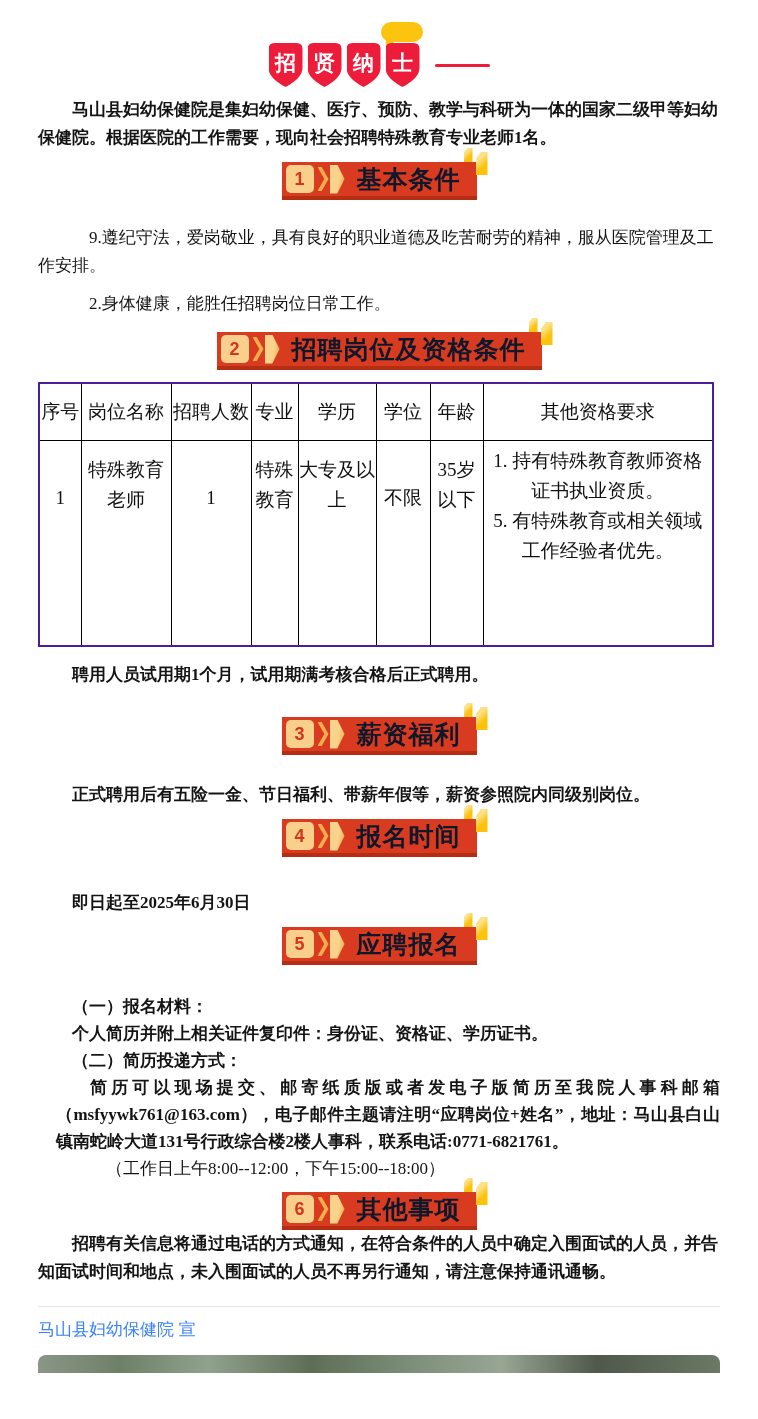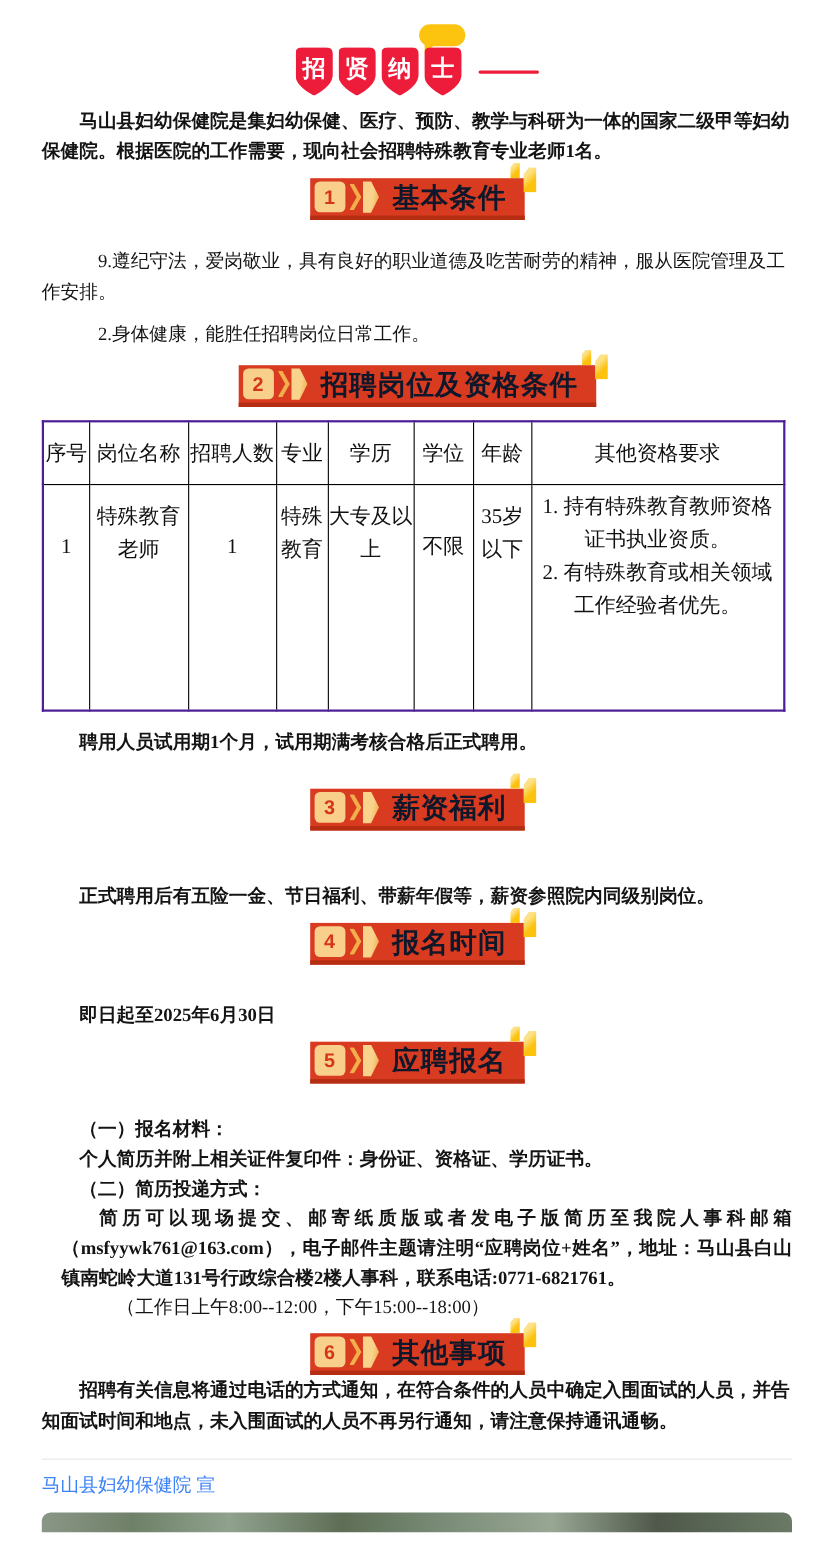--- a/index.html
+++ b/index.html
@@ -71,21 +71,21 @@
   }
   .quotes .q1 { width:9px; height:14px; margin-right:3px; }
   .quotes .q2 { width:12px; height:23px; margin-top:4px; }
 
   .b1 { margin-top:10px; } .b2 { margin-top:14px; }
   .b3 { margin-top:28px; } .b4 { margin-top:10px; }
   .b5 { margin-top:10px; } .b6 { margin-top:10px; }
 
   .s1p1 { margin-top:24px; } .s1p2 { margin-top:10px; }
   .note-p { margin-top:14px; }
-  .s3p { margin-top:46px; } .s4p { margin-top:32px; }
+  .s3p { margin-top:26px; } .s4p { margin-top:32px; }
   .s5 { margin-top:28px; } .s5 .para { line-height:27px; }
   .s6p { }
 
   
   table.jobs {
     width:674px; margin-top:12px; border-collapse:collapse;
     border:2px solid #4c1d95; table-layout:fixed;
     font-size:19px; color:#111;
   }
   table.jobs th, table.jobs td { border:1px solid #000; }
@@ -180,21 +180,21 @@
       <tr>
         <td class="one-line">1</td>
         <td class="two-line">特殊教育老师</td>
         <td class="one-line">1</td>
         <td class="two-line">特殊教育</td>
         <td class="two-line">大专及以上</td>
         <td class="one-line">不限</td>
         <td class="two-line">35岁以下</td>
         <td class="req">
           <div>1. 持有特殊教育教师资格证书执业资质。</div>
-          <div>2. 有特殊教育或相关领域工作经验者优先。</div>
+          <div>5. 有特殊教育或相关领域工作经验者优先。</div>
         </td>
       </tr>
     </tbody>
   </table>
 
   <p class="para indent-2 note-p">聘用人员试用期1个月，试用期满考核合格后正式聘用。</p>
 
   <div class="banner b3">
     <span class="num">3</span>
     <span class="chev">

